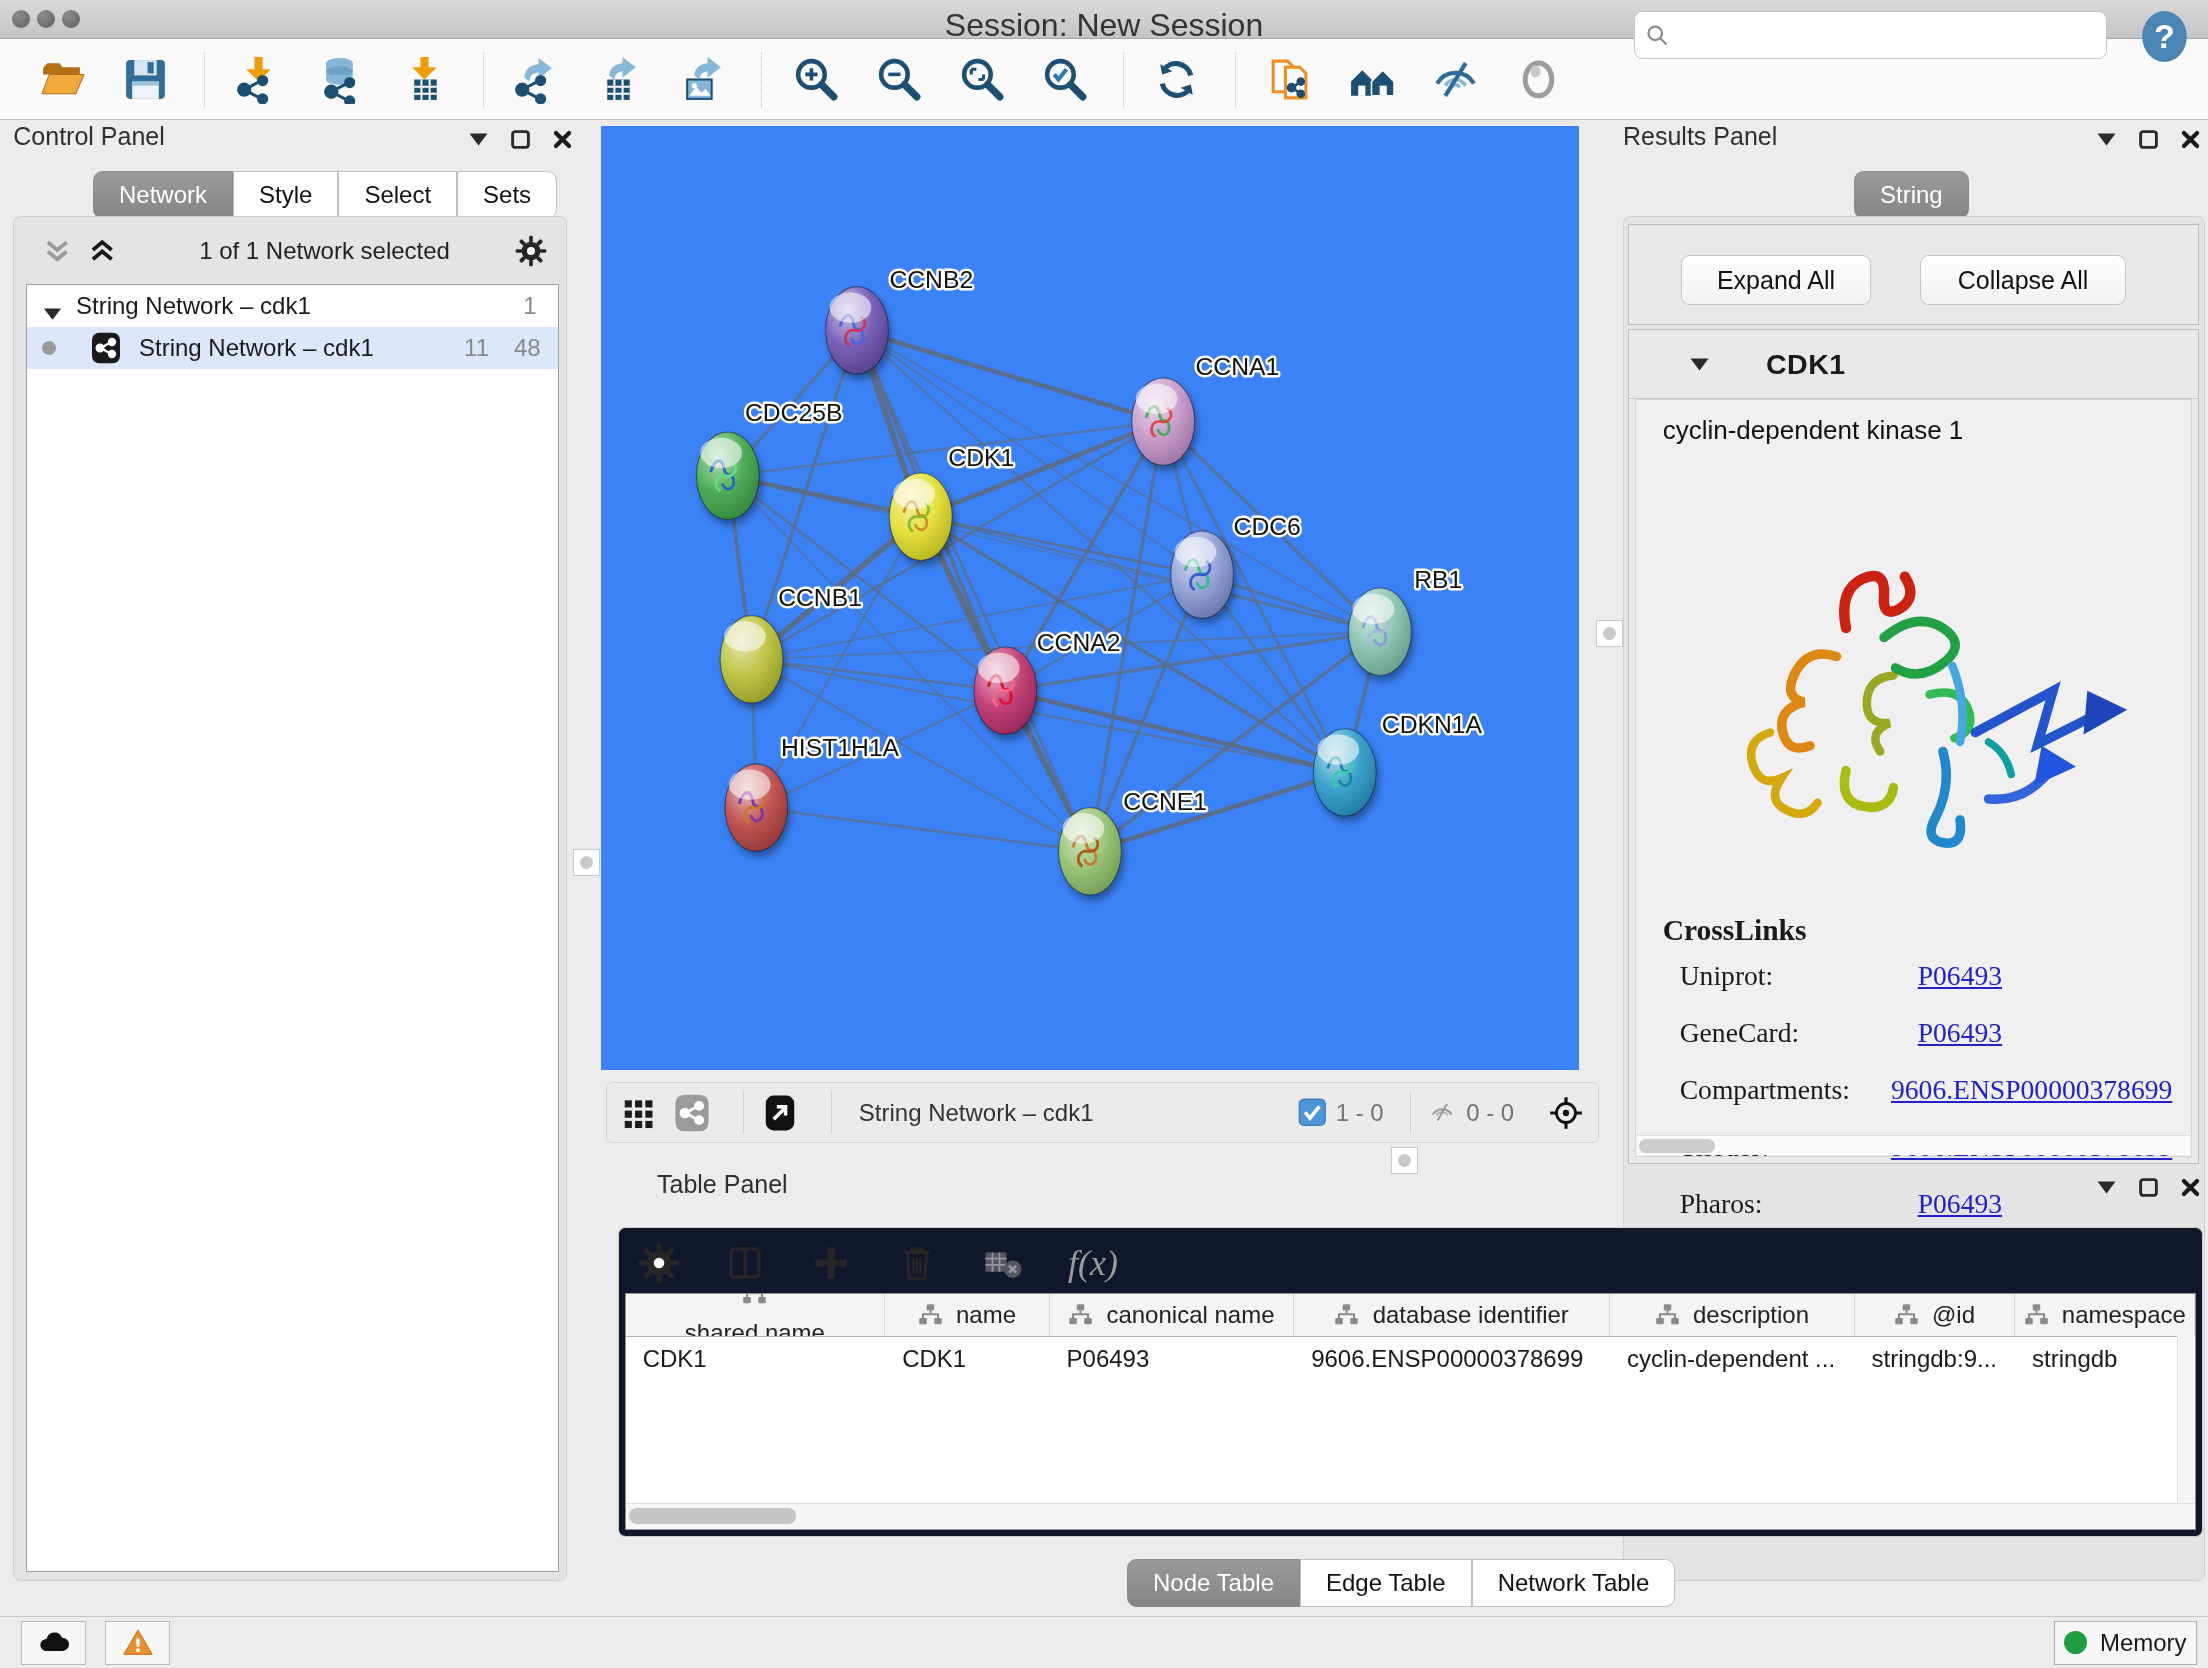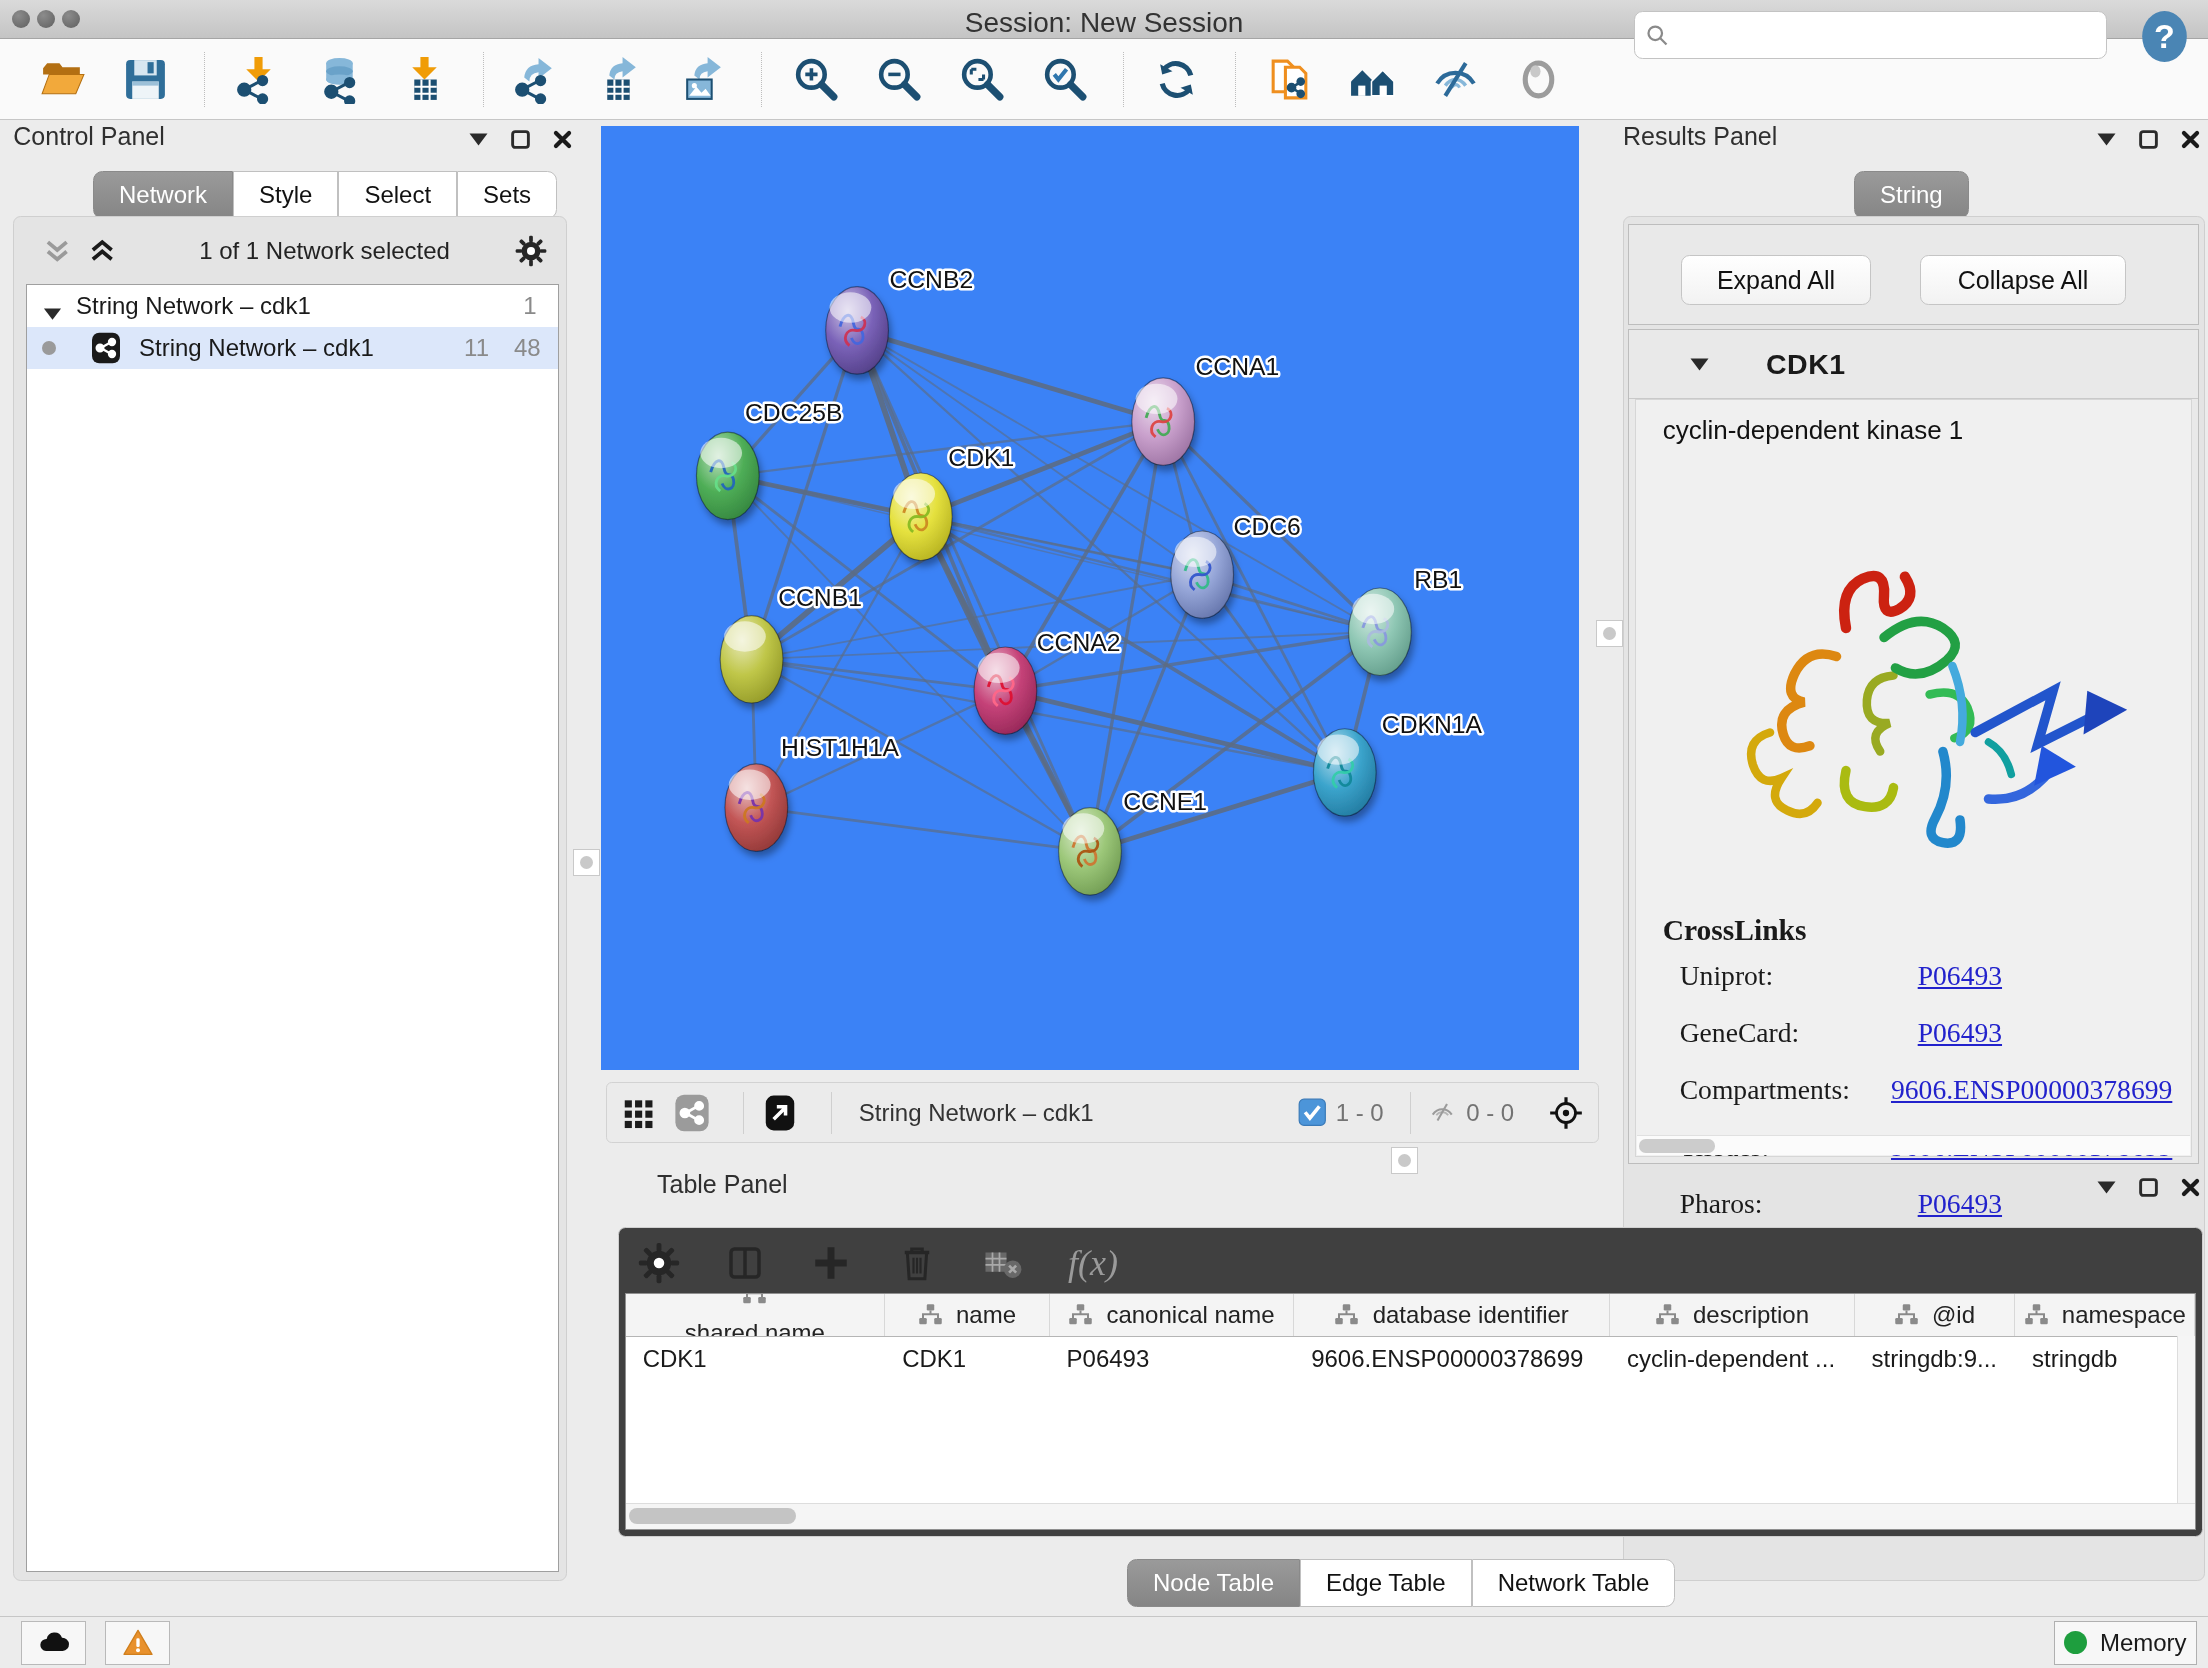--- a/index.html
+++ b/index.html
@@ -4,21 +4,21 @@
 <style>
   html,body{margin:0;padding:0;background:#555;}
   .app{position:relative;width:2208px;height:1668px;background:#ececec;
        font-family:"Liberation Sans",sans-serif;overflow:hidden;color:#1a1a1a;}
   
   .titlebar{position:absolute;left:0;top:0;width:2208px;height:38px;
     background:linear-gradient(#dadada,#c4c4c4);border-bottom:1px solid #a5a5a5;}
   .traffic{position:absolute;top:9.5px;width:18px;height:18px;border-radius:50%;
     background:radial-gradient(circle at 35% 30%,#8c8c8c,#5f5f5f);}
   .t1{left:12.4px}.t2{left:37px}.t3{left:62px}
-  .win-title{position:absolute;left:0;right:0;top:6.7px;text-align:center;font-size:28px;color:#333;}
+  .win-title{position:absolute;left:0;right:0;top:6.7px;text-align:center;font-size:32px;color:#333;}
   
   .toolbar{position:absolute;left:0;top:39px;width:2208px;height:81px;background:#fafafa;
     border-bottom:1px solid #c6c6c6;display:flex;align-items:center;padding-left:38px;box-sizing:border-box;}
   .tb-icon{width:49px;height:49px;margin-right:34px;flex:0 0 auto;}
   .tb-icon svg{width:100%;height:100%;}
   .tb-sep{width:0;height:55px;border-left:1.9px dotted #bdbdbd;margin:0 28.5px 0 0;flex:0 0 auto;}
   .searchwrap{position:absolute;left:1634px;top:11.4px;width:473px;height:48px;}
   .searchwrap input{width:100%;height:100%;box-sizing:border-box;border:1px solid #c3c3c3;border-radius:8.6px;
      padding-left:44px;font-size:23px;background:#fff;outline:none;}
   .searchwrap .mag{position:absolute;left:9.5px;top:10.5px;width:27px;height:27px;}
@@ -83,21 +83,21 @@
   .protein{position:absolute;left:67px;top:114px;width:438px;height:380px;}
   .protein svg{width:100%;height:100%}
   .xl{position:absolute;left:27px;top:514px;right:19px;font-family:"Liberation Serif",serif;}
   .xl h3{font-size:29.5px;margin:0 0 13.3px 0;}
   .xlrow{display:flex;font-size:27.6px;margin-bottom:25px;}
   .xlrow .lb{width:238px;padding-left:17px;}
   .xlrow a{color:#2222cc;text-decoration:underline;}
   .rscroll{position:absolute;left:1px;right:1px;bottom:1px;height:19px;background:#fbfbfb;border-top:1px solid #e0e0e0;}
   .rscroll i{position:absolute;left:1.9px;top:2.9px;width:76px;height:13.3px;border-radius:6.7px;background:#cccccc;display:block;}
   
-  .tpanel{position:absolute;left:618px;top:1227px;width:1585px;height:310px;background:#404040;
+  .tpanel{position:absolute;left:618px;top:1227px;width:1585px;height:310px;background:#0f172a;
      border:1px solid #cfcfcf;border-radius:7.6px;box-sizing:border-box;}
   .ttools{position:absolute;left:19px;top:7.6px;height:55px;display:flex;align-items:center;gap:44px;}
   .ttools .ti{width:42px;height:42px;}
   .ttools .ti svg{width:100%;height:100%}
   .ttools .fx{font-family:"Liberation Serif",serif;font-style:italic;font-size:36px;color:#9a9a9a;}
   .tablebox{position:absolute;left:5.7px;right:5.7px;top:65px;bottom:5.7px;background:#fff;border:1px solid #8f8f8f;overflow:hidden;}
   .thead{display:flex;background:#f4f4f4;border-bottom:1.9px solid #b5b5b5;height:42px;}
   .th{display:flex;align-items:center;justify-content:center;gap:13.3px;font-size:24px;color:#222;
       border-right:1px solid #d8d8d8;box-sizing:border-box;overflow:hidden;white-space:nowrap;}
   .th svg{width:25px;height:23px;flex:0 0 auto;}

